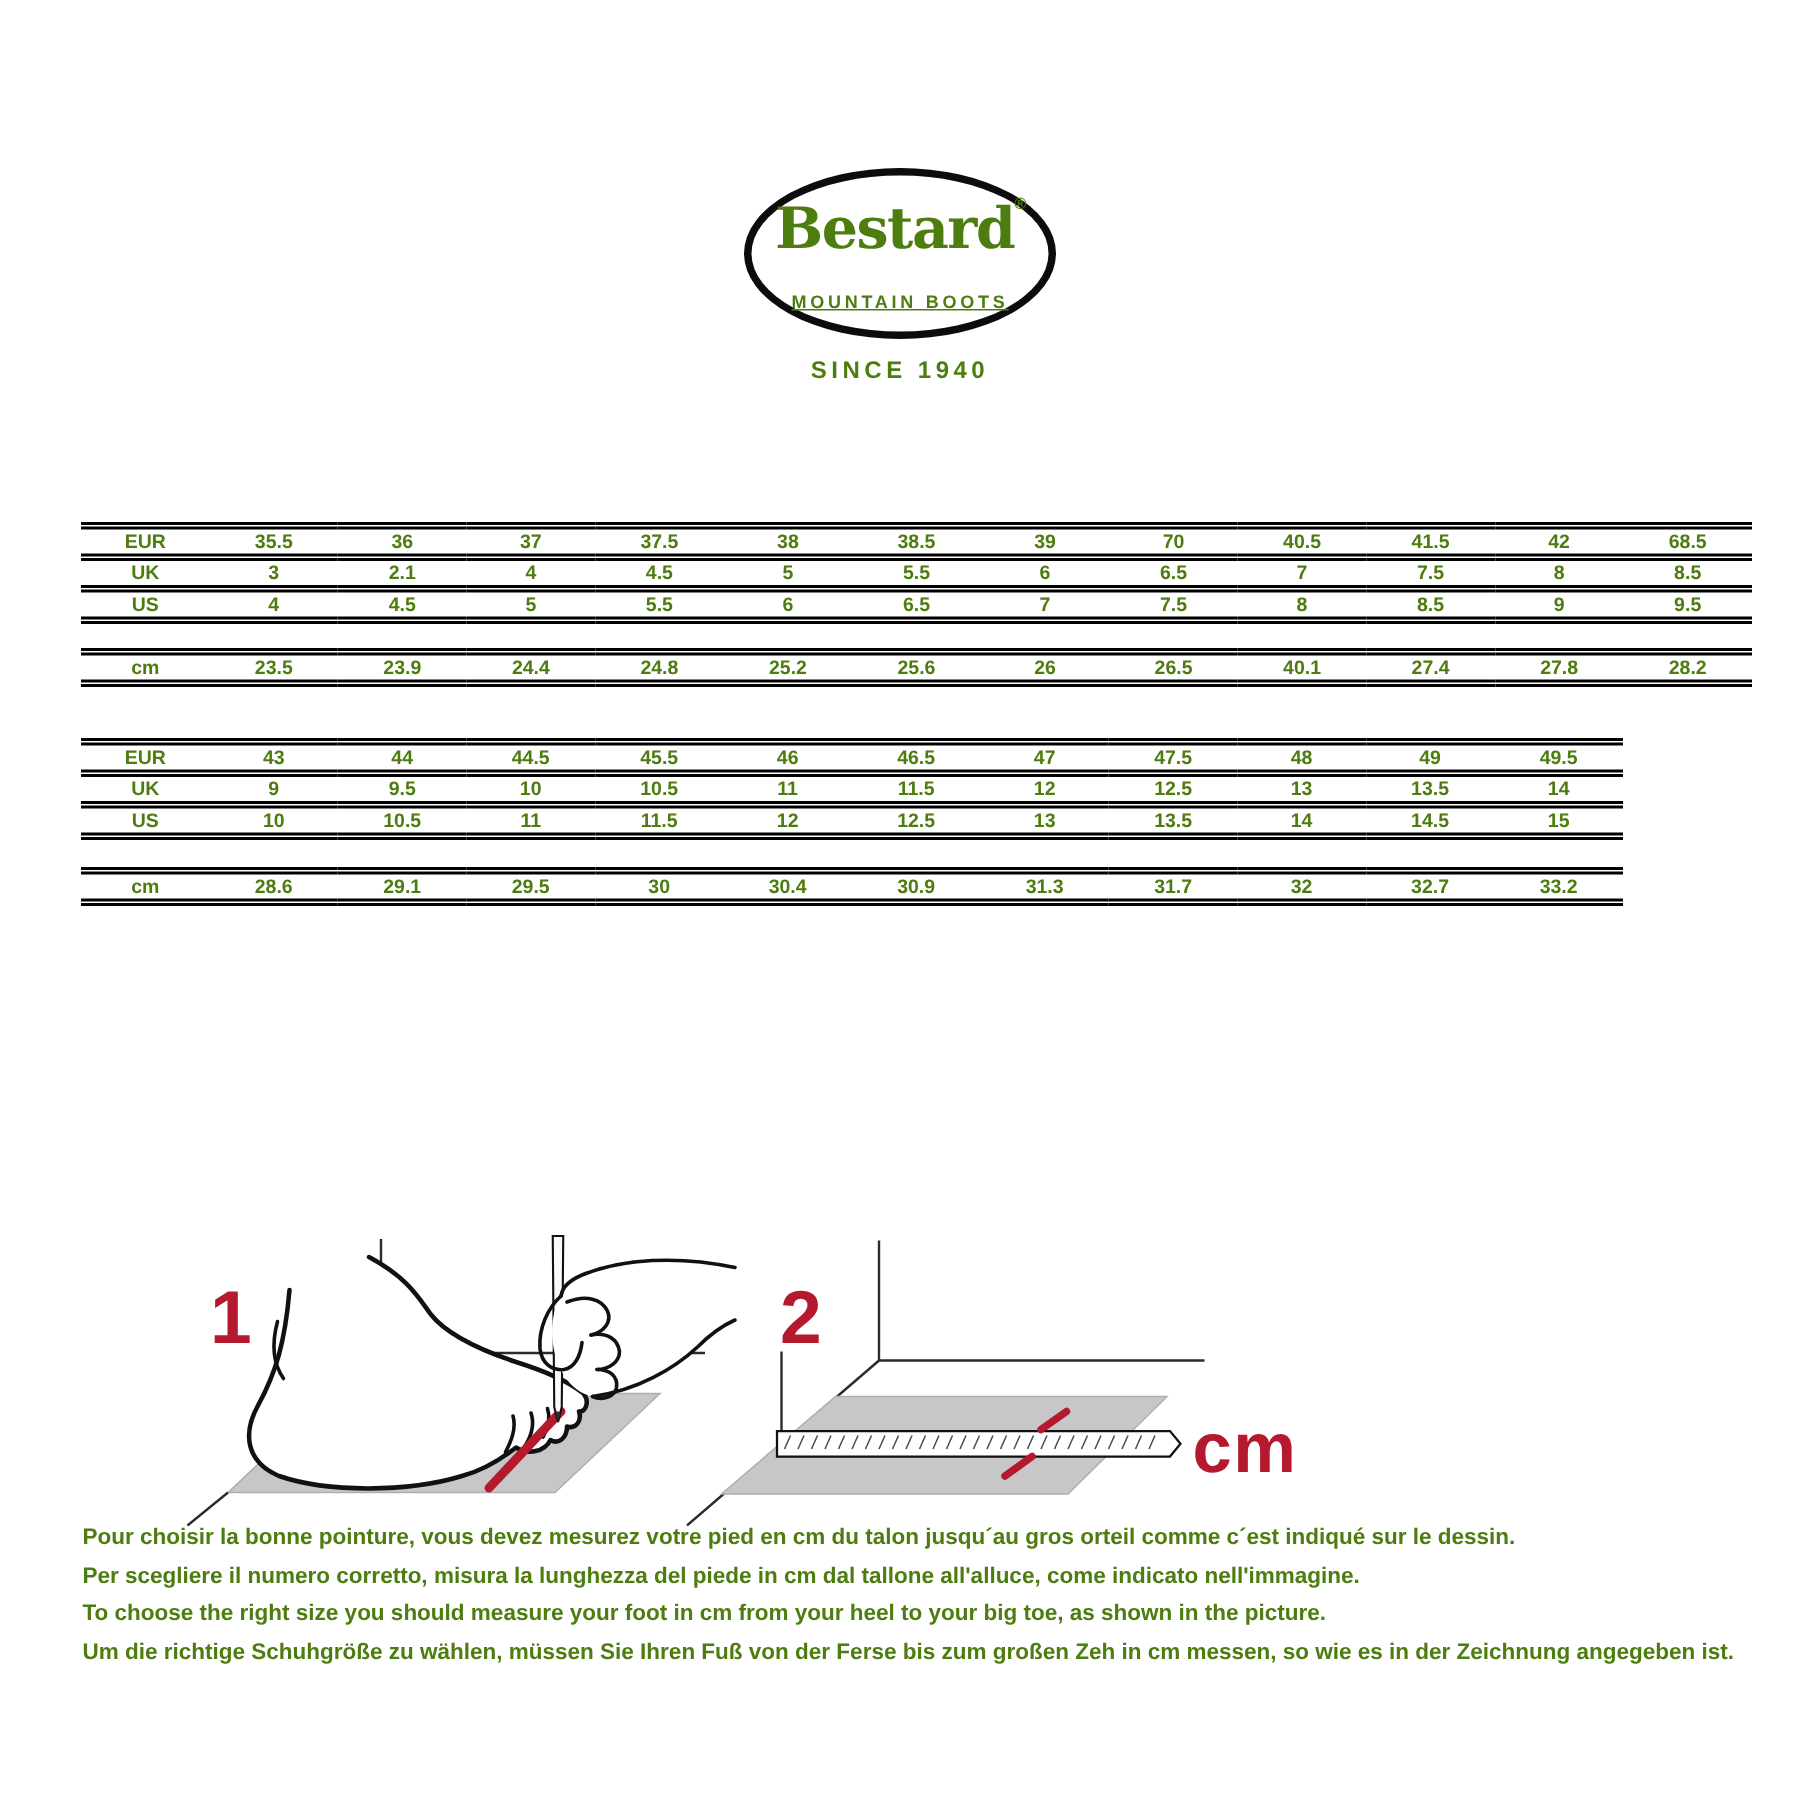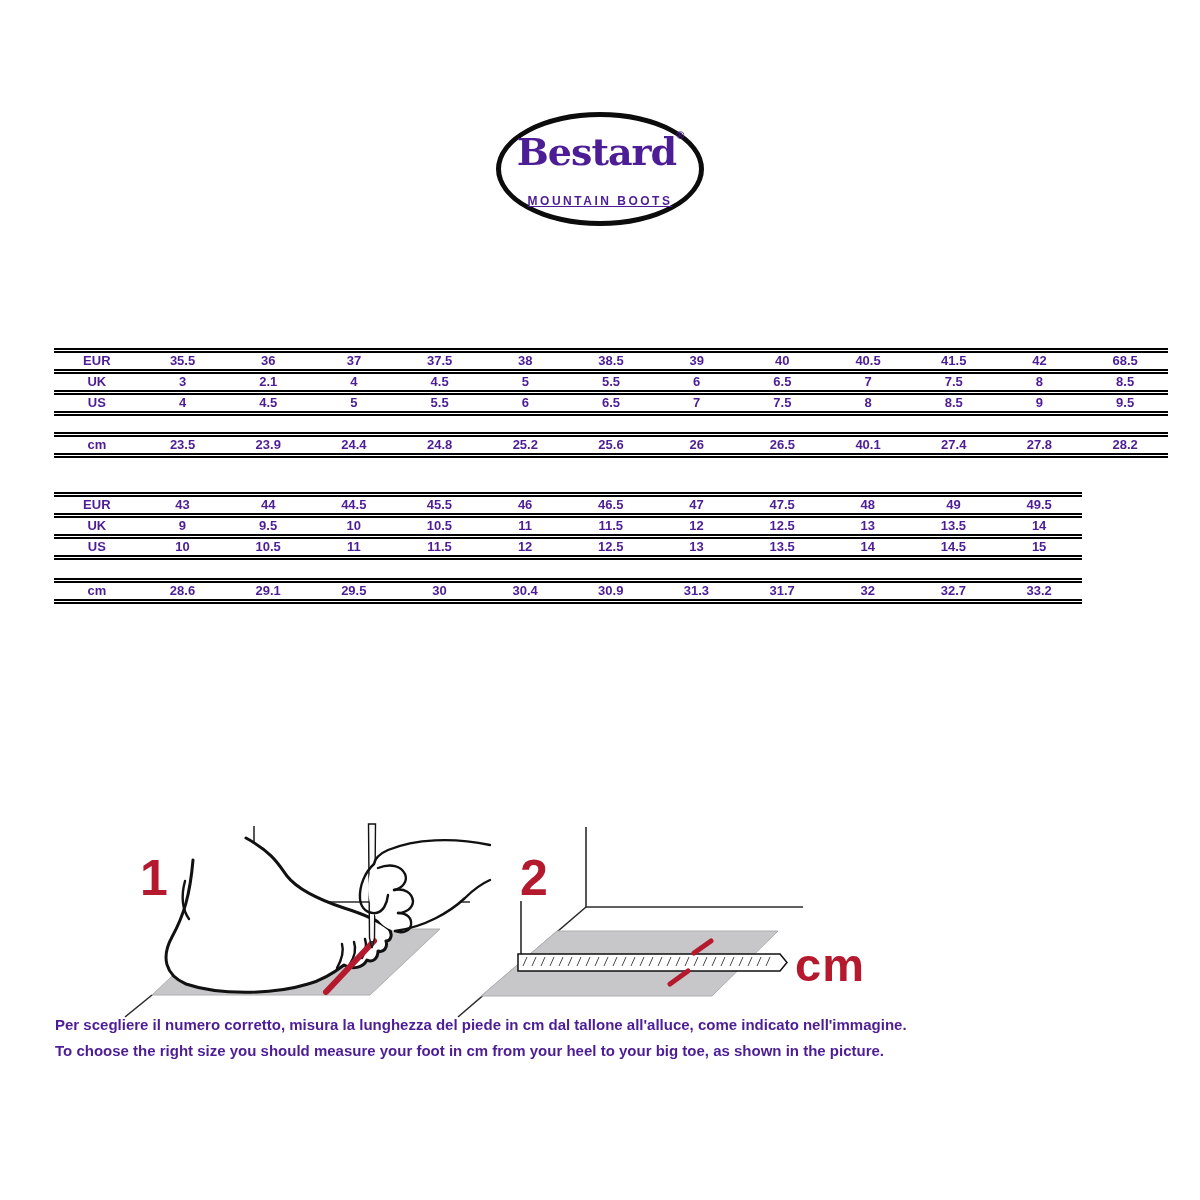--- a/index.html
+++ b/index.html
@@ -1,17 +1,17 @@
 <!DOCTYPE html>
 <html><head>
 <meta charset="utf-8">
 <style>
   html,body{margin:0;padding:0;background:#fff;}
   .page{position:relative;width:1200px;height:1200px;background:#ffffff;overflow:hidden;
-        font-family:"Liberation Sans",sans-serif;color:#4c1d95;}
+        font-family:"Liberation Sans",sans-serif;color:#4d7c0f;}
 
   
   .logo{position:absolute;left:0;right:0;top:112px;text-align:center;}
   .oval{width:198px;height:104px;border:5px solid #0c0c0c;border-radius:50%;
         margin:0 auto;position:relative;background:#fff;}
   .brand{position:absolute;top:12px;left:0;right:0;
          font-family:"DejaVu Serif",serif;font-weight:bold;font-size:38px;
          letter-spacing:-1px;white-space:nowrap;}
   .brand sup{font-size:11px;font-family:"Liberation Sans",sans-serif;vertical-align:26px;}
   .subtitle{position:absolute;bottom:13px;left:0;right:0;
@@ -50,34 +50,35 @@
 </head>
 <body>
 
 <div class="page">
 
   <div class="logo">
     <div class="oval">
       <div class="brand"><span>Bestard</span><sup>®</sup></div>
       <div class="subtitle">MOUNTAIN BOOTS</div>
     </div>
+    <div class="since">SINCE 1940</div>
   </div>
 
   <table class="size-table t-upper">
       <tbody>
         <tr>
           <td>EUR</td>
           <td>35.5</td>
           <td>36</td>
           <td>37</td>
           <td>37.5</td>
           <td>38</td>
           <td>38.5</td>
           <td>39</td>
-          <td>40</td>
+          <td>70</td>
           <td>40.5</td>
           <td>41.5</td>
           <td>42</td>
           <td>68.5</td>
         </tr>
         <tr>
           <td>UK</td>
           <td>3</td>
           <td>2.1</td>
           <td>4</td>
@@ -266,17 +267,19 @@
           <line x1="761" y1="957" x2="757" y2="966"></line>
           <line x1="770" y1="957" x2="766" y2="966"></line>
         </g>
       <line x1="670" y1="984" x2="688" y2="971" class="redline2"></line>
       <line x1="694" y1="953" x2="711" y2="941" class="redline2"></line>
       <text x="795" y="981" class="cmtext">cm</text>
     </g>
   </svg>
 
   <div class="instructions">
+      <p>Pour choisir la bonne pointure, vous devez mesurez votre pied en cm du talon jusqu´au gros orteil comme c´est indiqué sur le dessin.</p>
       <p>Per scegliere il numero corretto, misura la lunghezza del piede in cm dal tallone all'alluce, come indicato nell'immagine.</p>
       <p>To choose the right size you should measure your foot in cm from your heel to your big toe, as shown in the picture.</p>
+      <p>Um die richtige Schuhgröße zu wählen, müssen Sie Ihren Fuß von der Ferse bis zum großen Zeh in cm messen, so wie es in der Zeichnung angegeben ist.</p>
     </div>
 
 </div>
 
 </body></html>

